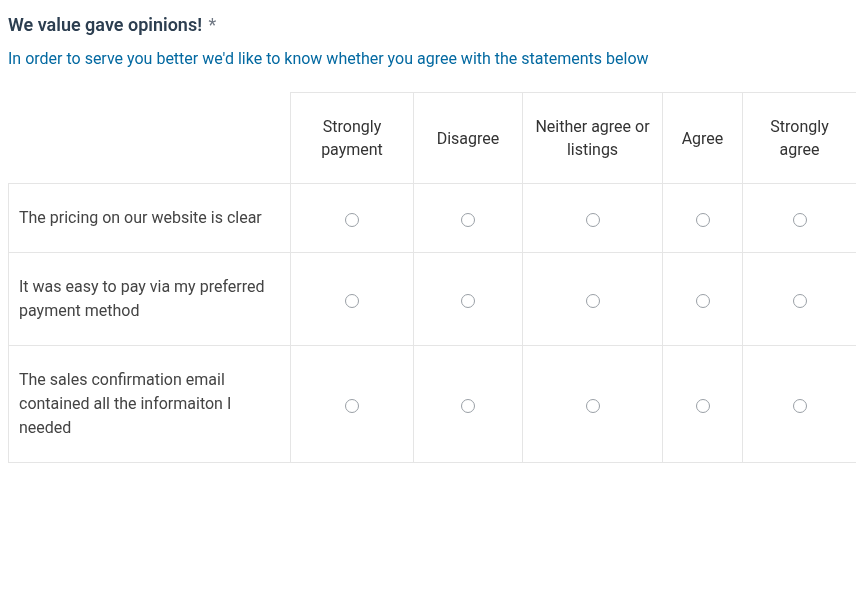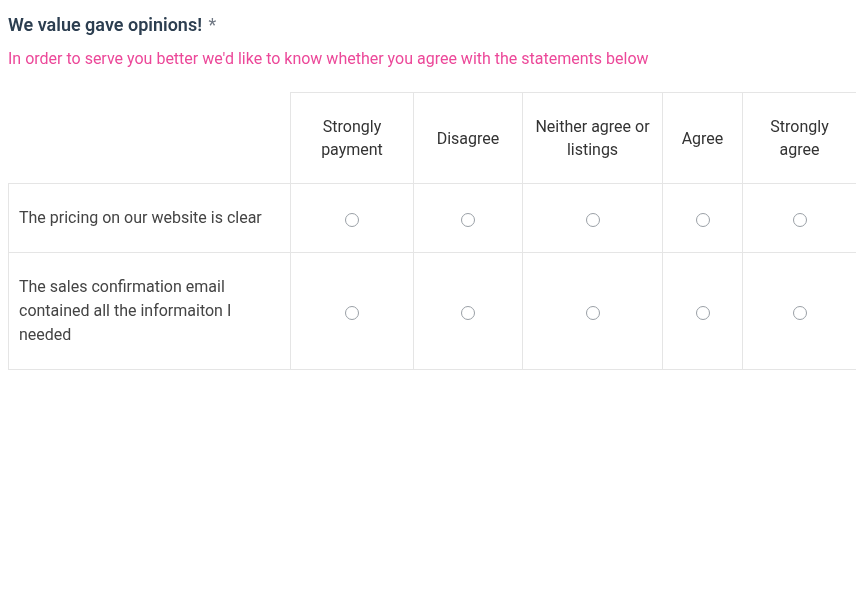--- a/index.html
+++ b/index.html
@@ -12,21 +12,21 @@
   .question-title {
     font-size: 18px;
     font-weight: 600;
     color: #2c3e50;
     margin-bottom: 14px;
     padding-top: 6px;
   }
   .asterisk { color: #707884; font-weight: 400; margin-left: 2px; }
   .description {
     font-size: 16px;
-    color: #ec4899;
+    color: #0369a1;
     margin-bottom: 24px;
   }
   table.matrix {
     border-collapse: collapse;
     width: 100%;
     table-layout: fixed;
   }
   table.matrix th, table.matrix td {
     border: 1px solid #e5e5e5;
     text-align: center;
@@ -97,20 +97,28 @@
   <tbody>
     <tr>
       <th>The pricing on our website is clear</th>
       <td><input type="radio" name="r1" class="radio" style=""></td>
       <td><input type="radio" name="r1" class="radio" style=""></td>
       <td><input type="radio" name="r1" class="radio" style=""></td>
       <td><input type="radio" name="r1" class="radio" style=""></td>
       <td><input type="radio" name="r1" class="radio" style=""></td>
     </tr>
     <tr>
+      <th>It was easy to pay via my preferred payment method</th>
+      <td><input type="radio" name="r4" class="radio" style=""></td>
+      <td><input type="radio" name="r4" class="radio" style=""></td>
+      <td><input type="radio" name="r4" class="radio" style=""></td>
+      <td><input type="radio" name="r4" class="radio" style=""></td>
+      <td><input type="radio" name="r4" class="radio" style=""></td>
+    </tr>
+    <tr>
       <th>The sales confirmation email contained all the informaiton I needed</th>
       <td><input type="radio" name="r5" class="radio" style=""></td>
       <td><input type="radio" name="r5" class="radio" style=""></td>
       <td><input type="radio" name="r5" class="radio" style=""></td>
       <td><input type="radio" name="r5" class="radio" style=""></td>
       <td><input type="radio" name="r5" class="radio" style=""></td>
     </tr>
   </tbody>
 </table>
 

